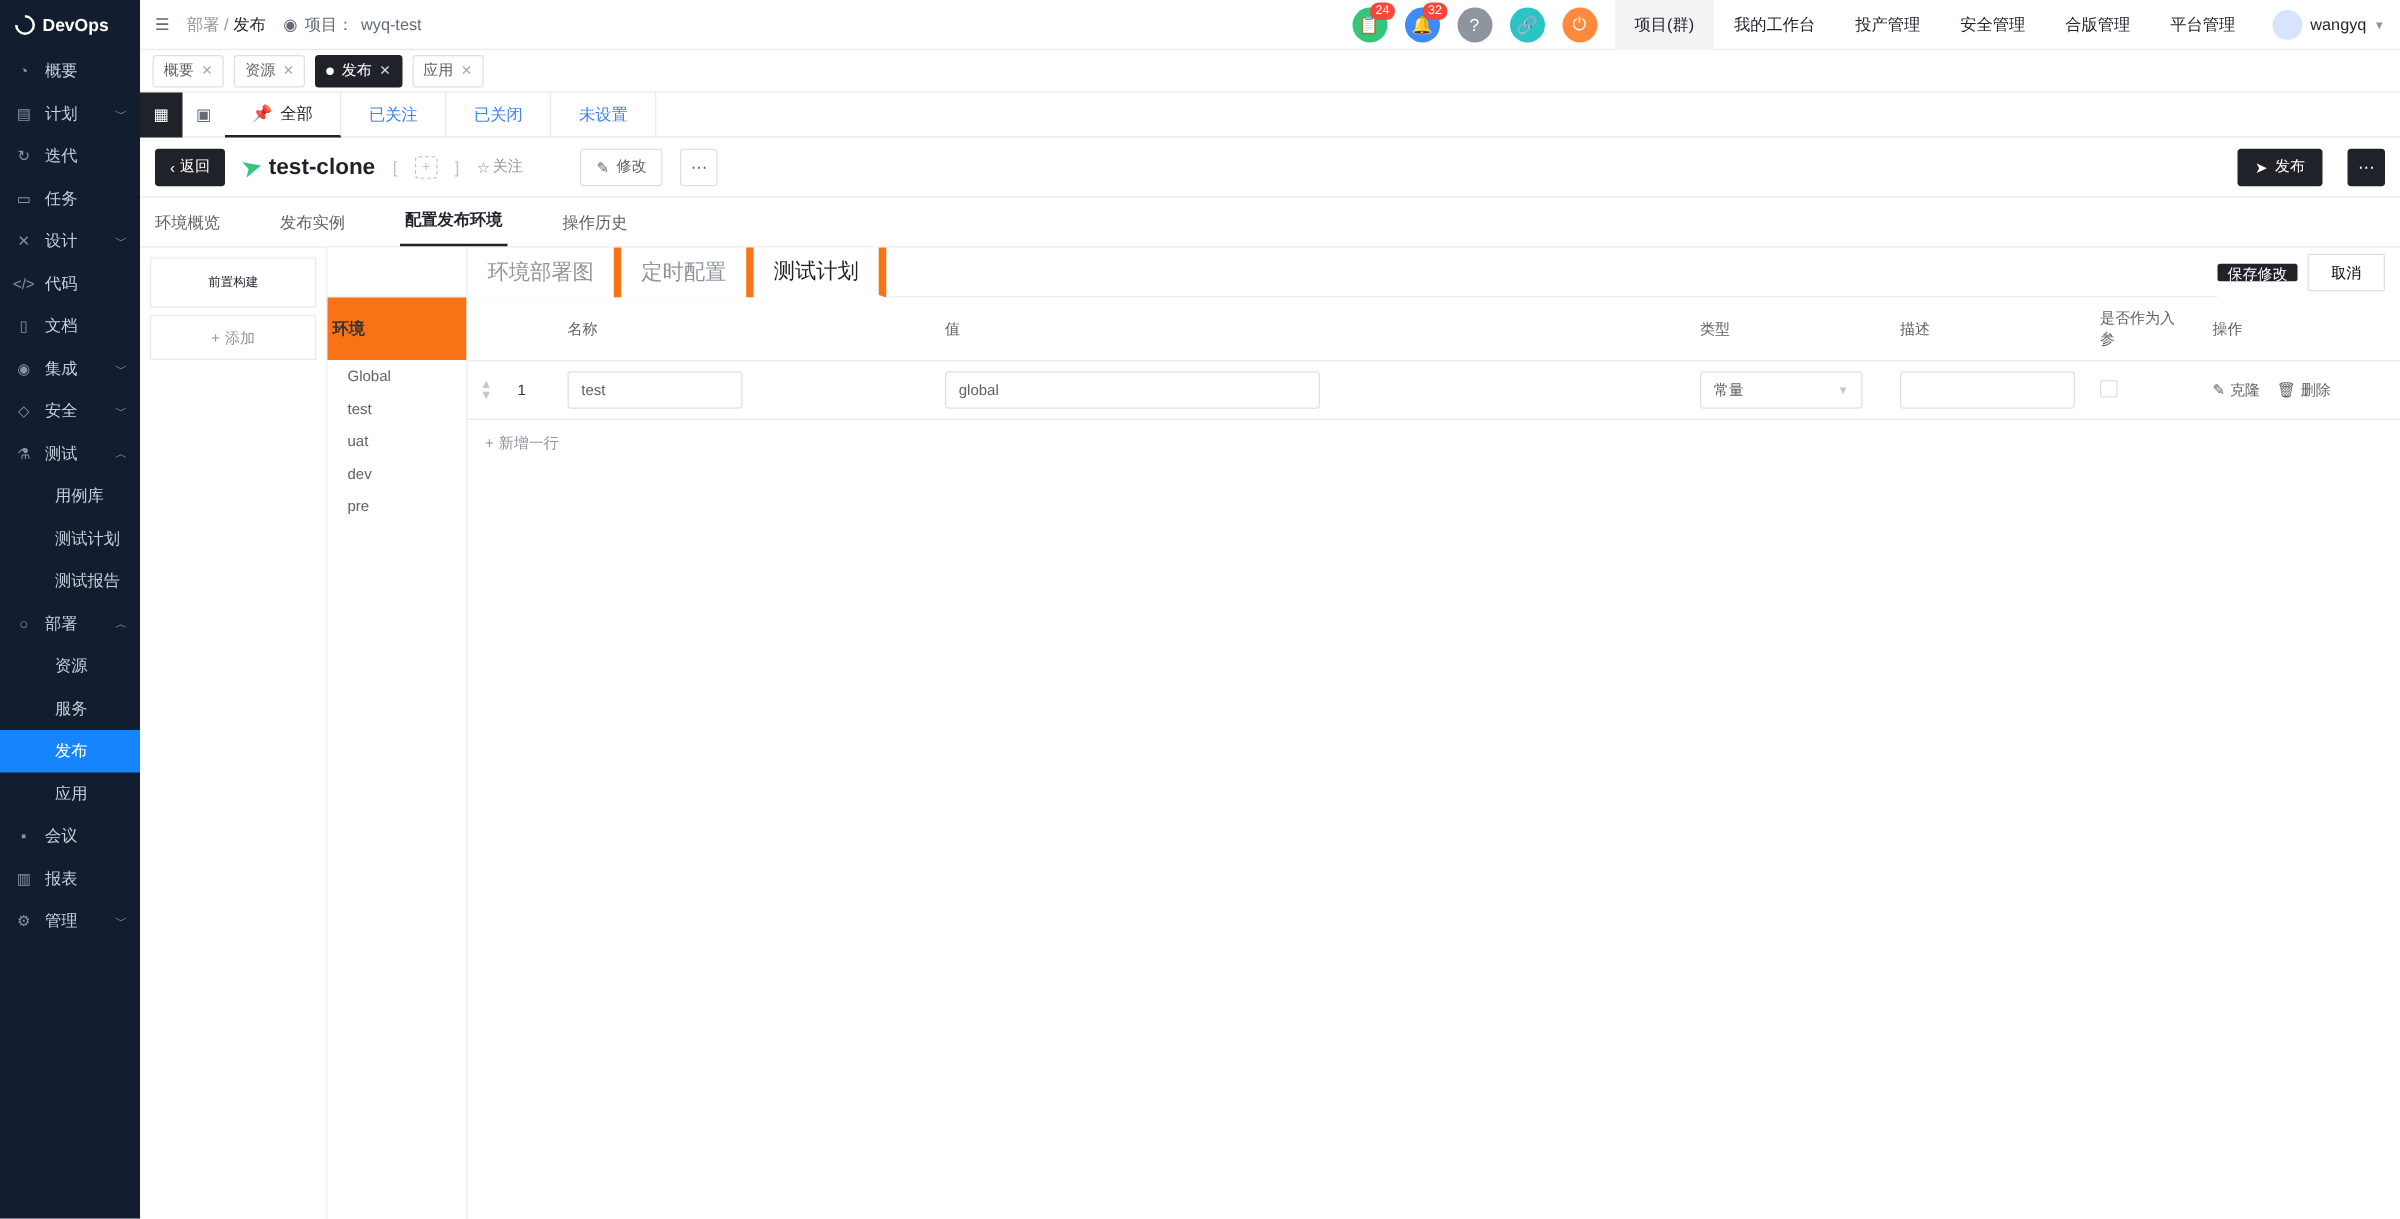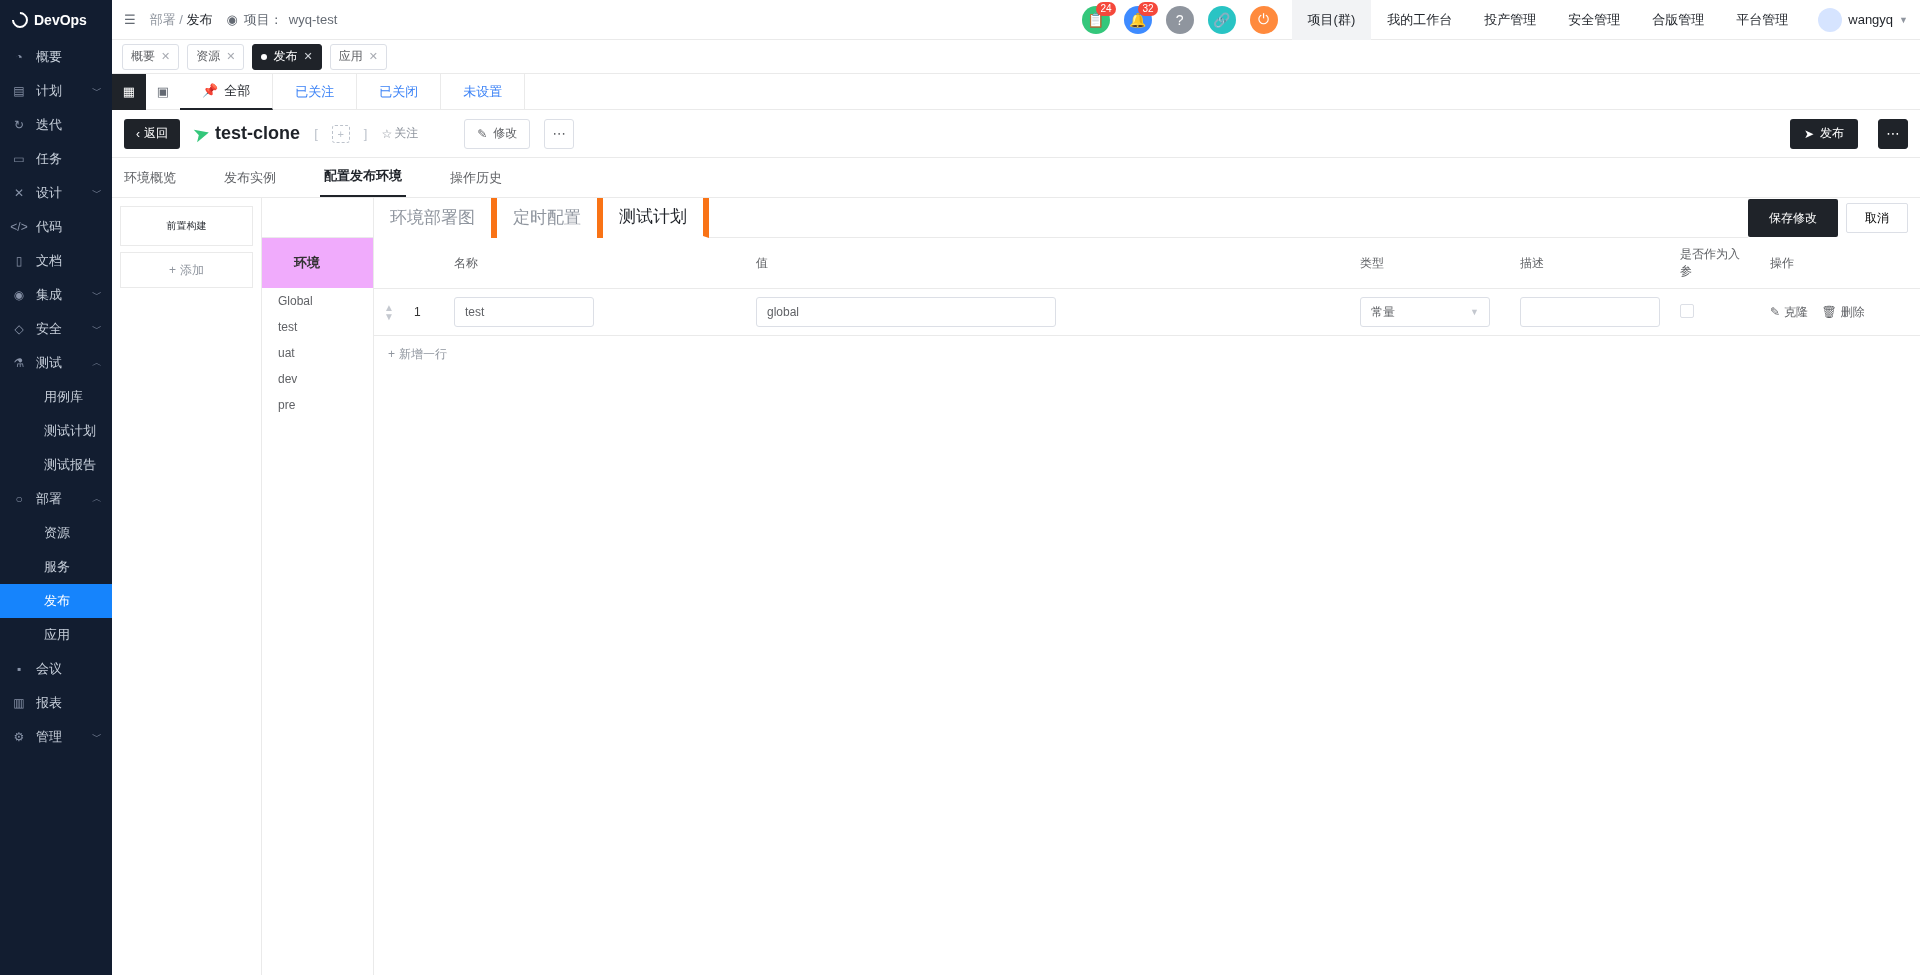--- a/index.html
+++ b/index.html
@@ -53,28 +53,28 @@
 .sectiontabs{height:40px;display:flex;align-items:end;padding:0 8px;gap:40px;border-bottom:1px solid #eaeaea}
 .stab{padding:0 4px 10px;font-size:13px;color:#606266;cursor:pointer}
 .stab.active{color:#1f2329;font-weight:600;border-bottom:2px solid #1f2329}
 .body{flex:1;display:flex;min-height:0}
 .leftcol{width:150px;border-right:1px solid #eaeaea;display:flex;flex-direction:column}
 .lc-tab{height:40px;border:1px solid #eaeaea;border-top:none;border-left:none;display:flex;align-items:center;justify-content:center;font-size:10px;color:#1f2329;margin:8px 8px 0;border:1px solid #eaeaea}
 .lc-add{height:36px;border:1px solid #eaeaea;display:flex;align-items:center;justify-content:center;color:#8f959e;font-size:12px;margin:6px 8px;cursor:pointer;gap:4px}
 .midcol{width:112px;border-right:1px solid #eaeaea;display:flex;flex-direction:column;background:#fff}
 .itab{padding:0 16px;height:40px;display:flex;align-items:center;font-size:17px;color:#8f959e;cursor:pointer;border-right:6px solid #f97316}
 .itab.active{color:#1f2329;background:#fff;border-bottom:2px solid #fff;font-weight:500}
-.env-header{height:50px;background:#f0abfc;display:flex;align-items:center;padding:0 32px;font-weight:600;font-size:13px}
+.env-header{height:50px;background:#f97316;display:flex;align-items:center;padding:0 4px;font-weight:600;font-size:13px}
 .env-list{display:flex;flex-direction:column}
 .env-item{height:26px;padding:0 16px;display:flex;align-items:center;font-size:12px;color:#606266;cursor:pointer}
 .rightcontent{flex:1;display:flex;flex-direction:column;min-width:0}
 .cfg-top{height:40px;display:flex;align-items:center;padding-right:12px}
 .cfg-tabs{display:flex;border-bottom:1px solid #eaeaea;flex:0 0 auto}
 .cfg-spacer{flex:1;border-bottom:1px solid #eaeaea;height:40px}
-.btn-save{height:38px;background:#1f2329;color:#fff;padding:0 21px;border:none;border-radius:2px;font-size:12px;cursor:pointer}
+.btn-save{height:14px;background:#1f2329;color:#fff;padding:0 8px;border:none;border-radius:2px;font-size:12px;cursor:pointer}
 .btn-cancel{height:30px;border:1px solid #dcdfe6;background:#fff;padding:0 18px;border-radius:2px;font-size:12px;cursor:pointer;margin-left:8px}
 .tbl{border-collapse:collapse;width:100%;font-size:12px}
 .tbl th{text-align:left;font-weight:400;color:#606266;padding:8px 10px;border-bottom:1px solid #eaeaea;background:#fff}
 .tbl td{padding:8px 10px;border-bottom:1px solid #eaeaea;vertical-align:middle}
 .inp{width:100%;height:30px;border:1px solid #dcdfe6;border-radius:3px;padding:0 10px;font-size:12px;color:#606266}
 .sel{width:130px;height:30px;border:1px solid #dcdfe6;border-radius:3px;padding:0 10px;font-size:12px;color:#606266;display:flex;align-items:center;justify-content:space-between;cursor:pointer}
 .chk{width:14px;height:14px;border:1px solid #dcdfe6;border-radius:2px;display:inline-block}
 .row-act{color:#606266;cursor:pointer;display:inline-flex;align-items:center;gap:4px;font-size:12px}
 .addrow{height:36px;display:flex;align-items:center;padding:0 14px;color:#8f959e;font-size:12px;cursor:pointer;gap:4px}
 .arrows{color:#c4c8cf;font-size:10px;line-height:9px;display:flex;flex-direction:column;align-items:center}

